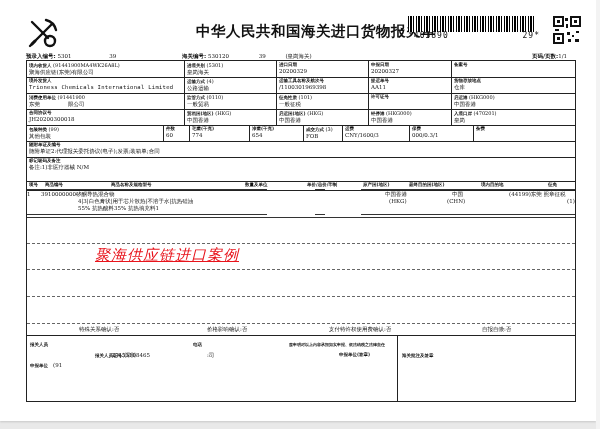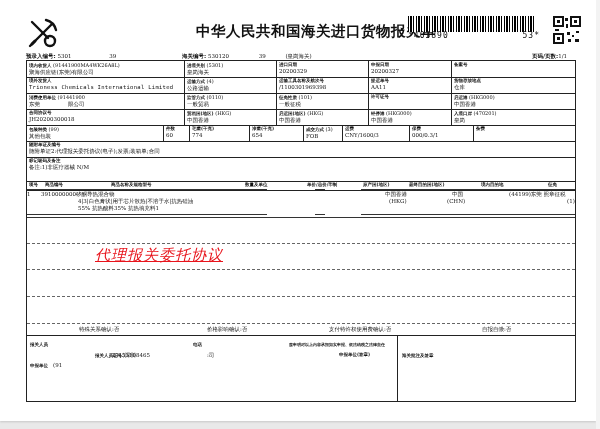--- a/index.html
+++ b/index.html
@@ -65,21 +65,21 @@
       <path d="M20 4 q8 2 10 10"></path>
       <line x1="9" y1="25" x2="6" y2="28" stroke-width="3"></line>
     </g>
   </svg>
 
   <div class="title">中华人民共和国海关进口货物报关单</div>
 
   <div class="barcode"></div>
   <div class="barcode-text">
     <span>*403890</span>
-    <span>53*</span>
+    <span>29*</span>
   </div>
 
   <svg class="qr" viewBox="0 0 28 28">
     <rect x="1" y="1" width="9" height="9" fill="none" stroke="#111" stroke-width="2"></rect>
     <rect x="4" y="4" width="3" height="3" fill="#111"></rect>
     <rect x="18" y="1" width="9" height="9" fill="none" stroke="#111" stroke-width="2"></rect>
     <rect x="21" y="4" width="3" height="3" fill="#111"></rect>
     <rect x="1" y="18" width="9" height="9" fill="none" stroke="#111" stroke-width="2"></rect>
     <rect x="4" y="21" width="3" height="3" fill="#111"></rect>
     <rect x="12" y="2" width="3" height="3" fill="#111"></rect>
@@ -306,16 +306,16 @@
       </span>
       <span class="small" style="position:absolute; left:85px; top:16px;">21L)深圳</span>
       <span class="small" style="position:absolute; left:180px; top:16px;">:司</span>
       <span class="lbl" style="position:absolute; left:312px; top:16px;">申报单位(签章)</span>
     </div>
     <div style="position:absolute; left:375px; top:281px;">
       <span class="lbl">海关批注及签章</span>
     </div>
   </div>
 
-  <div class="watermark">代理报关委托协议</div>
+  <div class="watermark">聚海供应链进口案例</div>
 </div>
 
 <div class="scroll-right"></div>
 
 </body></html>

